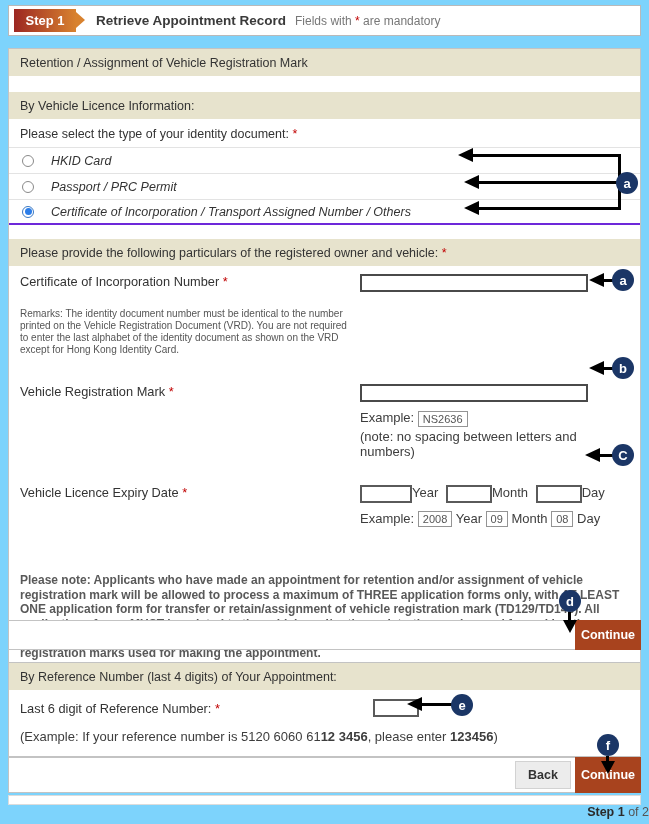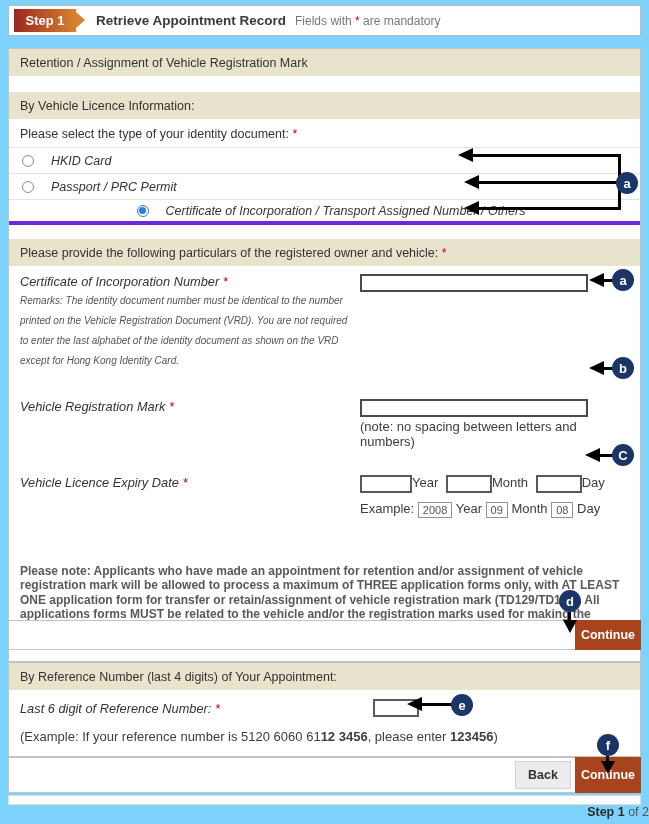--- a/index.html
+++ b/index.html
@@ -26,23 +26,23 @@
   .spacer14 { height:14px; }
   .prompt { padding:8px 11px 6px; font-size:12.5px; color:#333; }
   .radio-row { height:26px; display:flex; align-items:center; padding-left:13px; border-top:1px solid #e3e3e3;font-style:italic; }
   .radio { width:12px; height:12px; border:1px solid #8a8a8a; border-radius:50%; background:#fff; flex:0 0 auto; }
   .radio.sel { border-color:#3a79c4; display:flex; align-items:center; justify-content:center; }
   .radio.sel::after { content:""; width:7px; height:7px; border-radius:50%; background:#2b7de9; }
   .radio-label { margin-left:17px; font-size:12.5px; color:#333; }
 
   .fields { padding:4px 11px 0; }
   .frow { display:flex; }
-  .fleft { width:340px;font-style:italic; }
+  .fleft { width:340px; }
   .flabel { font-size:12.8px; color:#333; }
-  .remarks { margin-top:2px; width:332px; font-size:10px; line-height:20px; color:#555; }
+  .remarks { margin-top:19px; width:332px; font-size:10px; line-height:12px; color:#555; }
   .bigin { width:228px; height:18px; border:2px solid #4a4a4a; background:#fff; display:block; }
   .smallin { width:52px; height:18px; border:2px solid #5a5a5a; background:#fff; display:inline-block; vertical-align:middle; }
   .exbox { display:inline-block; border:1px solid #949494; padding:1px 4px; font-size:11px; color:#555;
            background:#fff; vertical-align:middle; }
   .exline { margin-top:8px; font-size:13px; color:#3d3d3d; }
   .exline2 { margin-top:2px; font-size:13px; color:#3d3d3d; width:260px; }
   .datebits { font-size:13px; color:#3d3d3d; }
   .note { margin:46px 11px 10px; font-size:12px; font-weight:bold; color:#595959; line-height:14.5px; }
 
   .btnrow { position:absolute; left:8px; width:633px; border:1px solid #c3c3c3; background:#fff; }
@@ -100,21 +100,21 @@
     </div>
 
     <div class="radio-row">
       <span class="radio"></span>
       <span class="radio-label">HKID Card</span>
     </div>
     <div class="radio-row">
       <span class="radio"></span>
       <span class="radio-label">Passport / PRC Permit</span>
     </div>
-    <div class="radio-row" style="border-bottom:4px solid #6d28d9;justify-content:center;">
+    <div class="radio-row" style="border-bottom:2px solid #6d28d9;">
       <span class="radio sel"></span>
       <span class="radio-label">Certificate of Incorporation / Transport Assigned Number / Others</span>
     </div>
 
     <div class="spacer14"></div>
     <div class="beige">
       <span>Please provide the following particulars of the registered owner and vehicle: </span><span class="req">*</span>
     </div>
 
     <div class="fields">
@@ -132,20 +132,23 @@
       </div>
 
       <div class="frow" style="margin-top:28px;">
         <div class="fleft">
           <div class="flabel">
             <span>Vehicle Registration Mark </span><span class="req">*</span>
           </div>
         </div>
         <div>
           <input class="bigin" type="text" value="" style="">
+          <div class="exline">
+            <span>Example: </span><span class="exbox">NS2636</span>
+          </div>
           <div class="exline2">(note: no spacing between letters and numbers)</div>
         </div>
       </div>
 
       <div class="frow" style="margin-top:26px;">
         <div class="fleft">
           <div class="flabel">
             <span>Vehicle Licence Expiry Date </span><span class="req">*</span>
           </div>
         </div>

